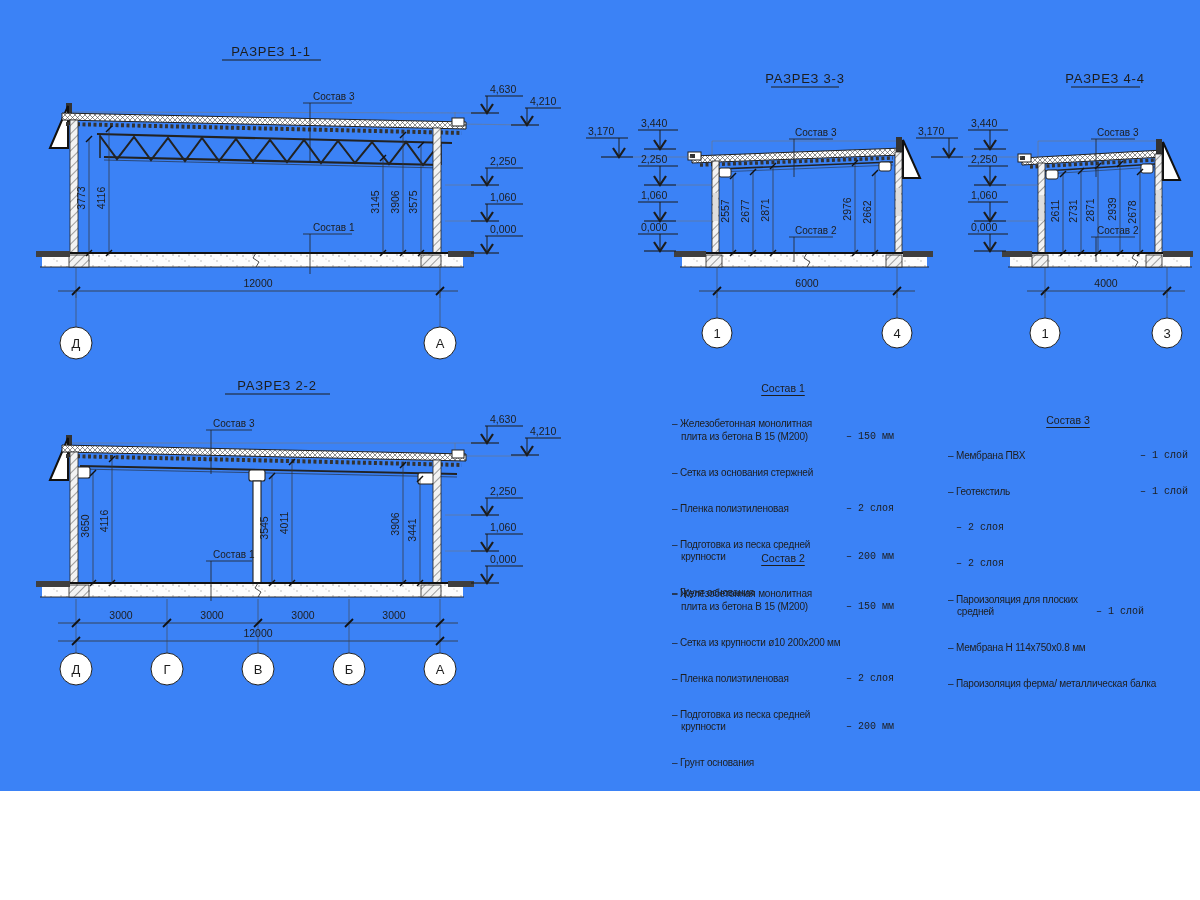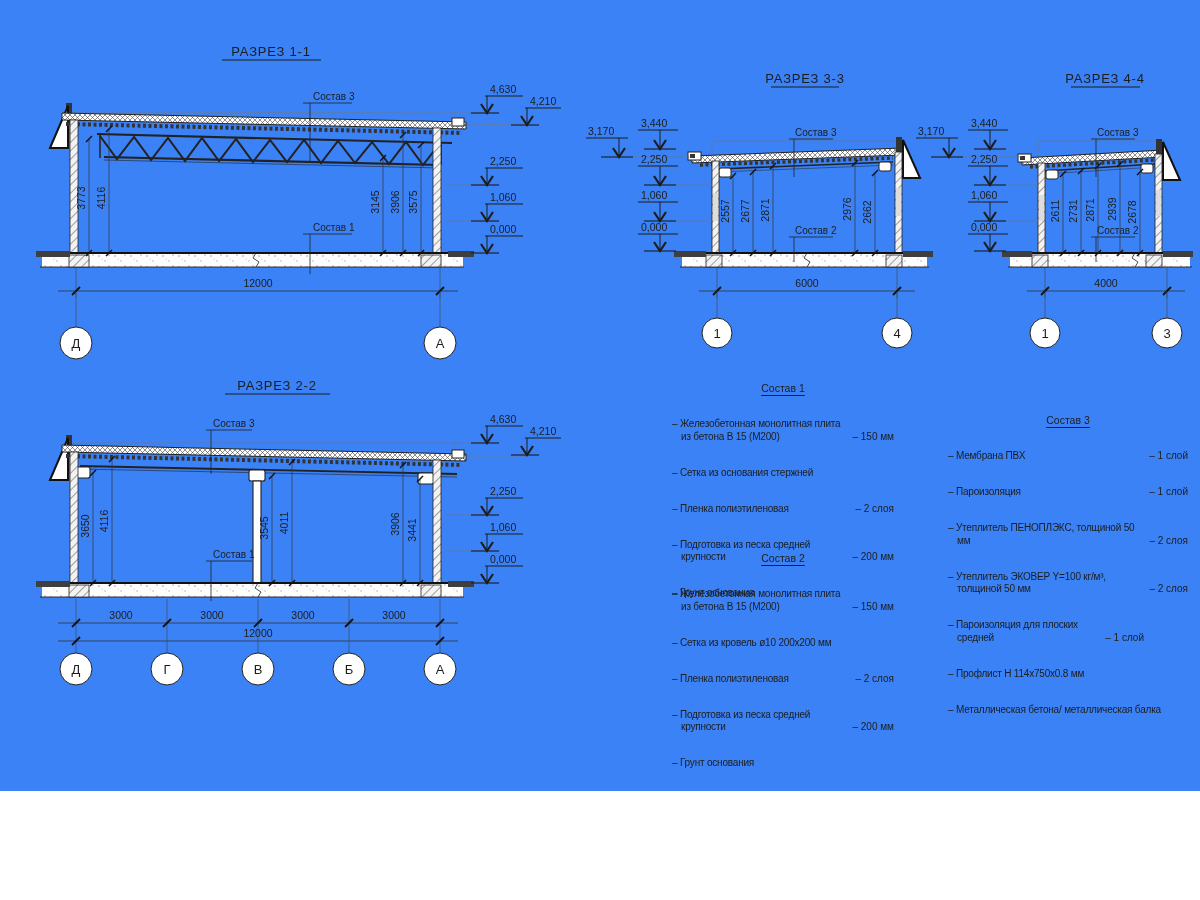--- a/index.html
+++ b/index.html
@@ -10,21 +10,21 @@
   .ttl{font-size:13px;letter-spacing:.8px;}
   .dim{font-size:10.5px;}
   .ele{font-size:10.5px;}
   .cal{font-size:10px;}
   .bub{font-size:13px;}
   .list{position:absolute;color:#1d1d1d;font-size:10px;line-height:1.28;}
   .list-title{text-align:center;text-decoration:underline;text-underline-offset:3px;
               font-size:10.5px;margin-bottom:17px;}
   .list-item{display:flex;justify-content:space-between;align-items:flex-end;margin-bottom:11px;margin-top:23px;}
   .li-t{flex:1;padding-left:9px;text-indent:-9px;letter-spacing:-.2px;}
-  .li-v{white-space:nowrap;margin-left:8px;}
+  .li-v{white-space:nowrap;margin-left:8px;font-family:Liberation Mono, monospace;}
   .li-v.mid{margin-right:44px;}
 </style>
 </head>
 <body>
 
 <div id="page">
 <svg width="1200" height="900" viewBox="0 0 1200 900">
   <defs>
     <pattern id="hatch" width="6" height="6" patternUnits="userSpaceOnUse" patternTransform="rotate(45)">
       <rect width="6" height="6" fill="#f3f3f3"></rect>
@@ -530,21 +530,21 @@
       </div>
 </div>
 
 <div class="list" style="left:672px;top:552px;width:222px;">
   <div class="list-title">Состав 2</div>
   <div class="list-item">
         <span class="li-t">– Железобетонная  монолитная плита из бетона В 15 (М200)</span>
         <span class="li-v">– 150 мм</span>
       </div>
   <div class="list-item">
-        <span class="li-t">– Сетка из кровель ø10 200х200 мм</span>
+        <span class="li-t">– Сетка из крупности ø10 200х200 мм</span>
         <span class="li-v"></span>
       </div>
   <div class="list-item">
         <span class="li-t">– Пленка полиэтиленовая</span>
         <span class="li-v">– 2 слоя</span>
       </div>
   <div class="list-item">
         <span class="li-t">– Подготовка из песка средней крупности</span>
         <span class="li-v">– 200 мм</span>
       </div>
@@ -554,37 +554,35 @@
       </div>
 </div>
 
 <div class="list" style="left:948px;top:414px;width:240px;">
   <div class="list-title">Состав 3</div>
   <div class="list-item">
         <span class="li-t">– Мембрана ПВХ</span>
         <span class="li-v">– 1 слой</span>
       </div>
   <div class="list-item">
-        <span class="li-t">– Пароизоляция</span>
+        <span class="li-t">– Геотекстиль</span>
         <span class="li-v">– 1 слой</span>
       </div>
   <div class="list-item">
-        <span class="li-t">– Утеплитель ПЕНОПЛЭКС, толщиной 50 мм</span>
         <span class="li-v">– 2 слоя</span>
       </div>
   <div class="list-item">
-        <span class="li-t">– Утеплитель ЭКОВЕР Y=100 кг/м³, толщиной 50 мм</span>
         <span class="li-v">– 2 слоя</span>
       </div>
   <div class="list-item">
         <span class="li-t">– Пароизоляция для плоских средней</span>
         <span class="li-v mid">– 1 слой</span>
       </div>
   <div class="list-item">
-        <span class="li-t">– Профлист Н 114х750х0.8 мм</span>
+        <span class="li-t">– Мембрана Н 114х750х0.8 мм</span>
         <span class="li-v"></span>
       </div>
   <div class="list-item">
-        <span class="li-t">– Металлическая бетона/ металлическая балка</span>
+        <span class="li-t">– Пароизоляция ферма/ металлическая балка</span>
         <span class="li-v"></span>
       </div>
 </div>
 </div>
 
 </body></html>

